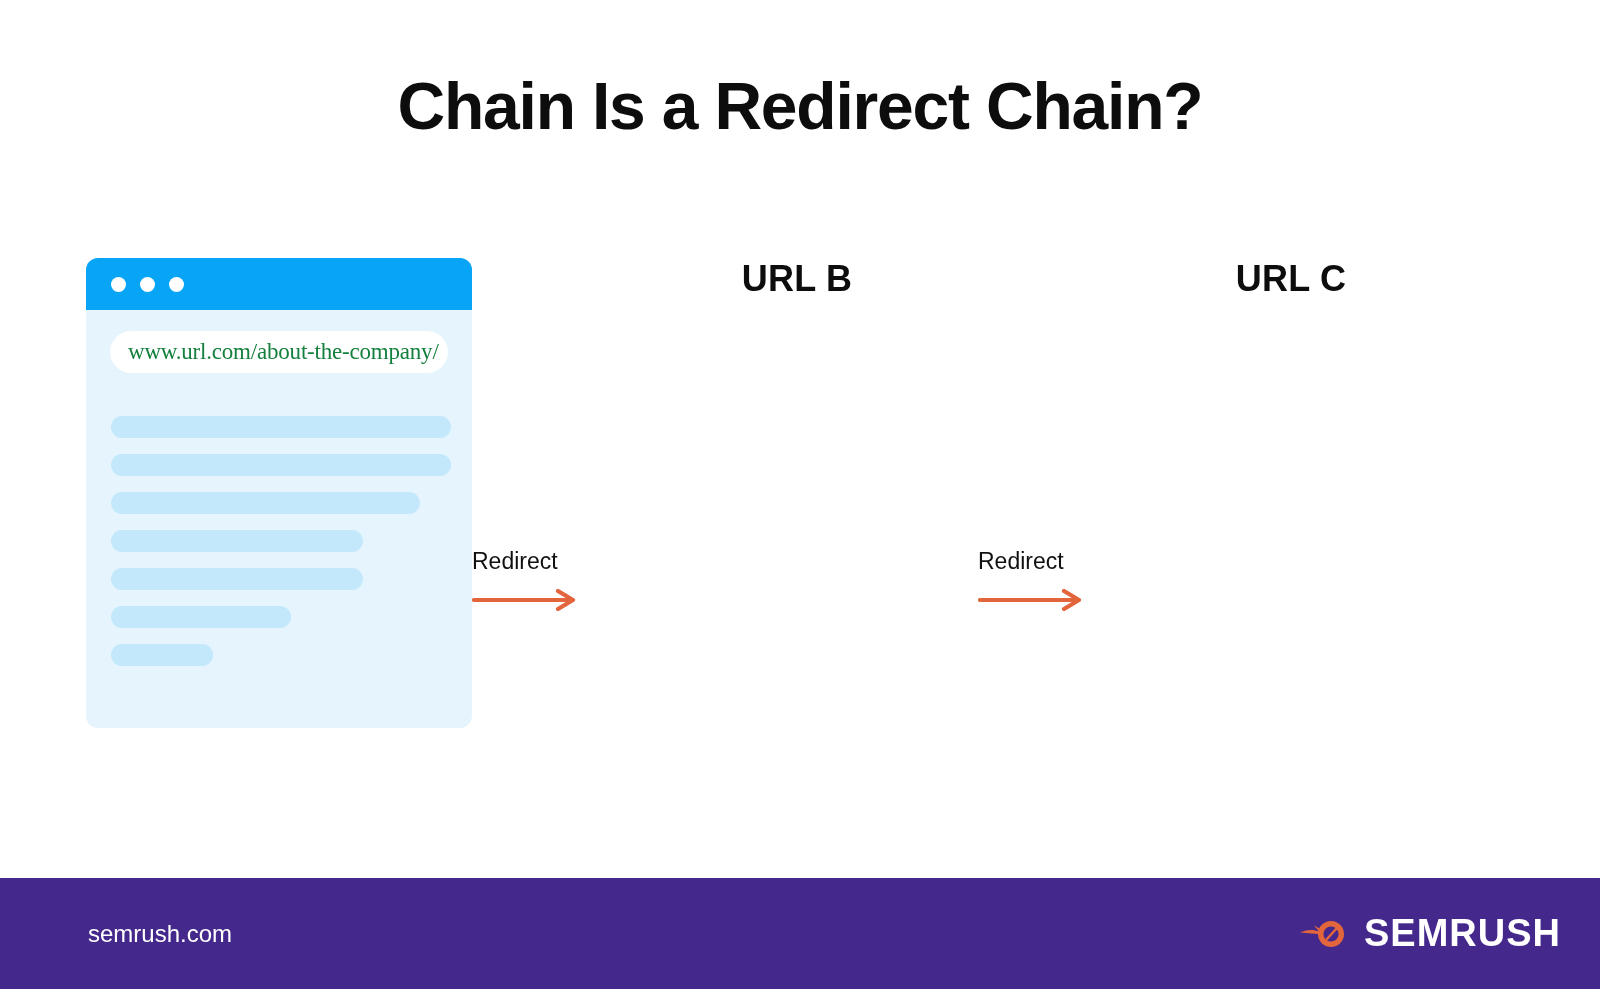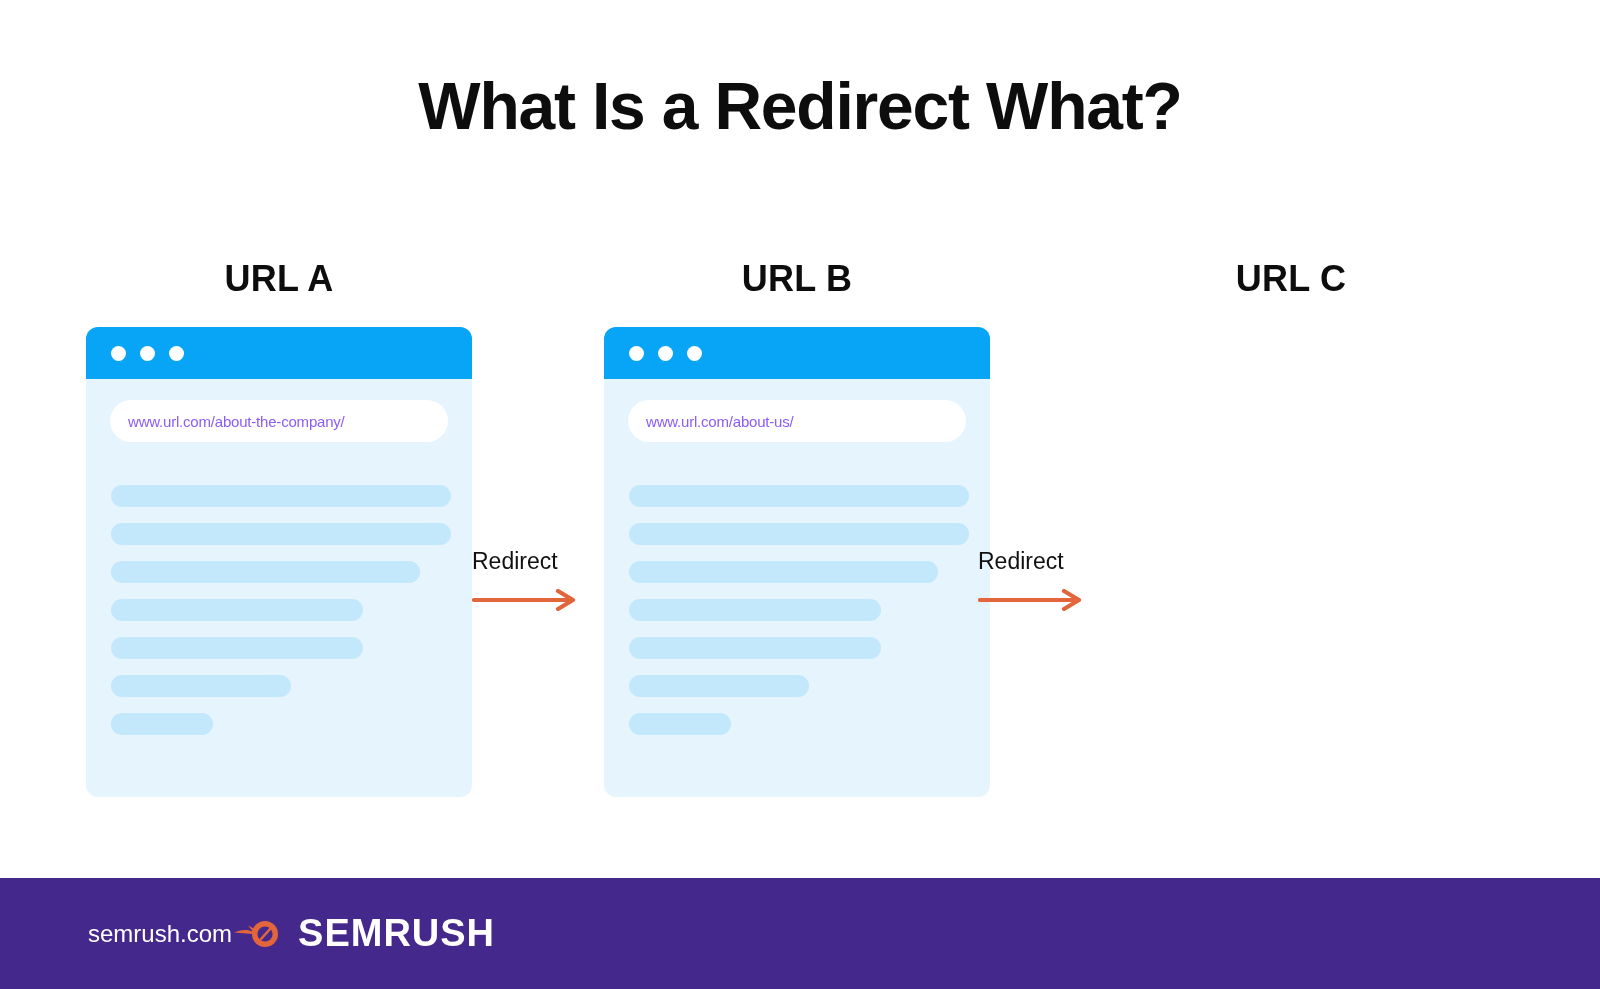--- a/index.html
+++ b/index.html
@@ -90,24 +90,24 @@
     width: 338px;
     height: 42px;
     background: #ffffff;
     border-radius: 21px;
     display: flex;
     align-items: center;
     box-sizing: border-box;
     padding-left: 18px;
   }
   .url-text {
-    font-size: 15px;
-    color: #8b5cf6;
+    font-size: 23px;
+    color: #15803d;
     white-space: nowrap;
-    font-family: Liberation Sans, sans-serif;
+    font-family: Liberation Serif, serif;
     letter-spacing: -0.2px;
   }
 
   .skeleton {
     position: absolute;
     top: 158px;
     left: 25px;
     width: 340px;
   }
   .sk-line {
@@ -141,22 +141,23 @@
   
   .footer {
     position: absolute;
     left: 0;
     bottom: 0;
     width: 1600px;
     height: 111px;
     background: #45288c;
     display: flex;
     align-items: center;
+    justify-content: space-between;
     box-sizing: border-box;
-    padding: 0 62px 0 88px;
+    padding: 0 39px 0 88px;
   }
   .footer-url {
     color: #ffffff;
     font-size: 24px;
     font-family: "Liberation Sans", "DejaVu Sans", sans-serif;
   }
   .brand {
     display: flex;
     align-items: center;
     gap: 14px;
@@ -165,26 +166,25 @@
     color: #ffffff;
     font-size: 38px;
     font-weight: 700;
     letter-spacing: 1px;
     font-family: "Liberation Sans", "DejaVu Sans", sans-serif;
   }
 </style>
 </head>
 <body>
 
-<div class="page-title">What Is a Redirect What?</div>
+<div class="page-title">Chain Is a Redirect Chain?</div>
 
 <div class="stage">
 
   <div class="card-col a">
-    <div class="card-heading">URL A</div>
 
     <div class="browser-card">
       <div class="browser-chrome">
         <span class="dot"></span>
         <span class="dot"></span>
         <span class="dot"></span>
       </div>
 
       <div class="url-bar">
         <span class="url-text">www.url.com/about-the-company/</span>
@@ -208,41 +208,20 @@
       <svg width="106" height="22" viewBox="0 0 106 22">
         <line x1="2" y1="11" x2="96" y2="11" stroke="#e2653c" stroke-width="4.2" stroke-linecap="round"></line>
         <polyline points="86,2 101,11 86,20" fill="none" stroke="#e2653c" stroke-width="4.2" stroke-linecap="round" stroke-linejoin="round"></polyline>
       </svg>
     </span>
   </div>
 
   <div class="card-col b">
     <div class="card-heading">URL B</div>
 
-    <div class="browser-card">
-      <div class="browser-chrome">
-        <span class="dot"></span>
-        <span class="dot"></span>
-        <span class="dot"></span>
-      </div>
-
-      <div class="url-bar">
-        <span class="url-text">www.url.com/about-us/</span>
-      </div>
-
-      <div class="skeleton">
-        <div class="sk-line" style="width:100%"></div>
-        <div class="sk-line" style="width:100%"></div>
-        <div class="sk-line" style="width:91%"></div>
-        <div class="sk-line" style="width:74%"></div>
-        <div class="sk-line" style="width:74%"></div>
-        <div class="sk-line" style="width:53%"></div>
-        <div class="sk-line" style="width:30%"></div>
-      </div>
-    </div>
   </div>
 
   <div class="connector two">
     <div class="connector-label">Redirect</div>
     <span class="arrow-wrap">
       <svg width="106" height="22" viewBox="0 0 106 22">
         <line x1="2" y1="11" x2="96" y2="11" stroke="#e2653c" stroke-width="4.2" stroke-linecap="round"></line>
         <polyline points="86,2 101,11 86,20" fill="none" stroke="#e2653c" stroke-width="4.2" stroke-linecap="round" stroke-linejoin="round"></polyline>
       </svg>
     </span>

